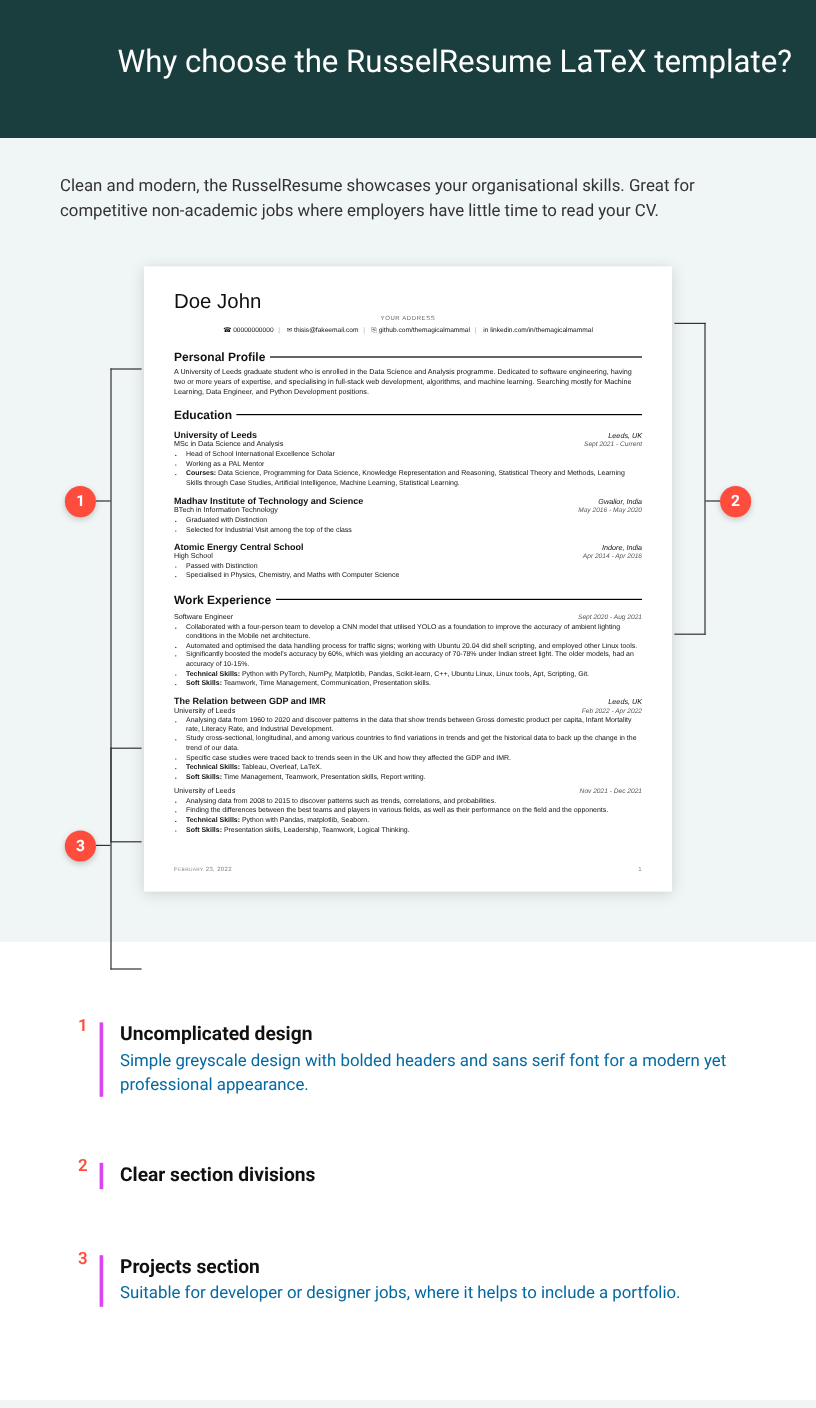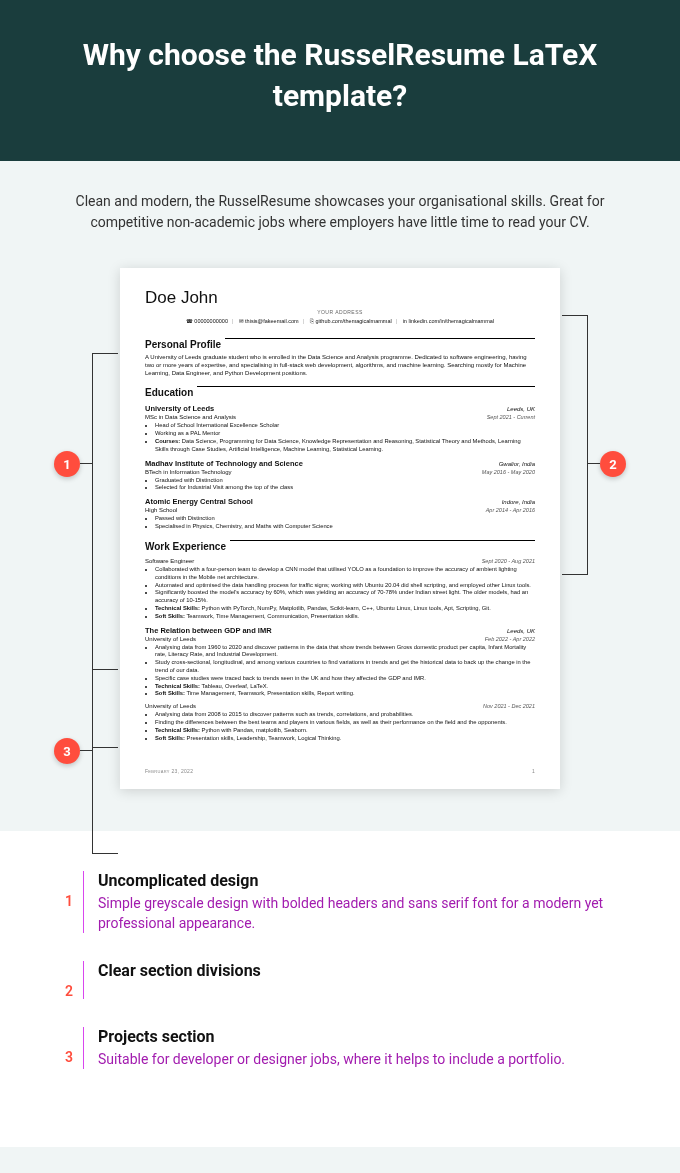--- a/index.html
+++ b/index.html
@@ -1,47 +1,47 @@
 <!DOCTYPE html>
 <html><head>
 <meta charset="utf-8">
 <style>
 * { margin: 0; padding: 0; box-sizing: border-box; }
 body { font-family: -apple-system, BlinkMacSystemFont, "Segoe UI", Roboto, sans-serif; background: #f0f5f5; width: 680px; }
 .header { background: #1a3d3d; color: #fff; padding: 35px 20px 45px; text-align: center; }
-.header h1 { font-size: 30px; font-weight: 700; line-height: 1.35; }
-.intro { padding: 30px 50px 20px; text-align: center; color: #333; font-size: 14px; line-height: 1.5; }
+.header h1 { font-size: 26px; font-weight: 400; line-height: 1.35; text-align: right; }
+.intro { padding: 30px 50px 20px; text-align: left; color: #333; font-size: 14px; line-height: 1.5; }
 .resume-area { position: relative; padding: 15px 60px 30px; }
 .resume-page { background: #fff; box-shadow: 0 2px 12px rgba(0,0,0,0.15); padding: 20px 25px 15px; font-family: Arial, sans-serif; color: #111; position: relative; z-index: 1; }
 .resume-page .name { font-size: 17px; font-weight: 400; }
 .resume-page .addr { text-align: center; font-size: 5px; color: #666; letter-spacing: 0.5px; margin-top: 1px; }
 .resume-page .contacts { text-align: center; font-size: 5.5px; margin-top: 3px; padding-bottom: 4px; }
 .resume-page .contacts span { margin: 0 2px; }
 .resume-page .sep { color: #aaa; }
-.section-title { font-size: 10px; font-weight: 700; margin-top: 10px; padding-bottom: 1px; display: flex; align-items: flex-start; }
+.section-title { font-size: 10px; font-weight: 700; margin-top: 10px; padding-bottom: 1px; display: flex; align-items: center; }
 .section-title::after { content: ""; flex: 1; height: 1px; background: #000; margin-left: 4px; position: relative; top: -1px; }
 .profile-text { font-size: 6px; line-height: 1.3; margin-top: 3px; }
 .edu-item, .work-item, .proj-item { margin-top: 5px; }
 .row1 { display: flex; justify-content: space-between; align-items: baseline; }
 .inst { font-size: 7.5px; font-weight: 700; }
 .loc { font-size: 6px; font-style: italic; }
 .row2 { display: flex; justify-content: space-between; align-items: baseline; margin-top: 1px; }
 .degree { font-size: 6px; }
 .dates { font-size: 5.5px; font-style: italic; color: #555; }
 .bullets { margin-top: 2px; padding-left: 10px; }
 .bullets li { font-size: 5.8px; line-height: 1.35; list-style: disc; }
 .footer-row { display: flex; justify-content: space-between; font-size: 5px; color: #888; margin-top: 25px; font-variant: small-caps; letter-spacing: 0.3px; }
 .marker { position: absolute; width: 26px; height: 26px; background: #ff4d3d; color: #fff; border-radius: 50%; display: flex; align-items: center; justify-content: center; font-weight: 700; font-size: 13px; z-index: 5; box-shadow: 0 2px 5px rgba(0,0,0,0.2); }
 .bracket { position: absolute; border: 1.5px solid #333; z-index: 4; }
 .features { background: #fff; padding: 40px 55px 50px; margin-top: 12px; }
 .feature { display: flex; margin-bottom: 28px; }
 .feature-num { width: 28px; color: #ff4d3d; font-weight: 600; font-size: 14px; padding-top: 22px; text-align: center; }
-.feature-body { border-left: 1px solid #d946ef; padding-left: 14px; flex: 1; }
+.feature-body { border-left: 3px solid #d946ef; padding-left: 14px; flex: 1; margin-top: 27px; }
 .feature-title { font-weight: 700; font-size: 16px; color: #111; margin-bottom: 3px; }
-.feature-desc { font-size: 14px; color: #a21caf; line-height: 1.45; }
+.feature-desc { font-size: 14px; color: #0369a1; line-height: 1.45; }
 </style>
 </head>
 <body>
 
 <div class="header">
   <h1>Why choose the RusselResume LaTeX template?</h1>
 </div>
 
 <div class="intro">Clean and modern, the RusselResume showcases your organisational skills. Great for competitive non-academic jobs where employers have little time to read your CV.</div>
 

